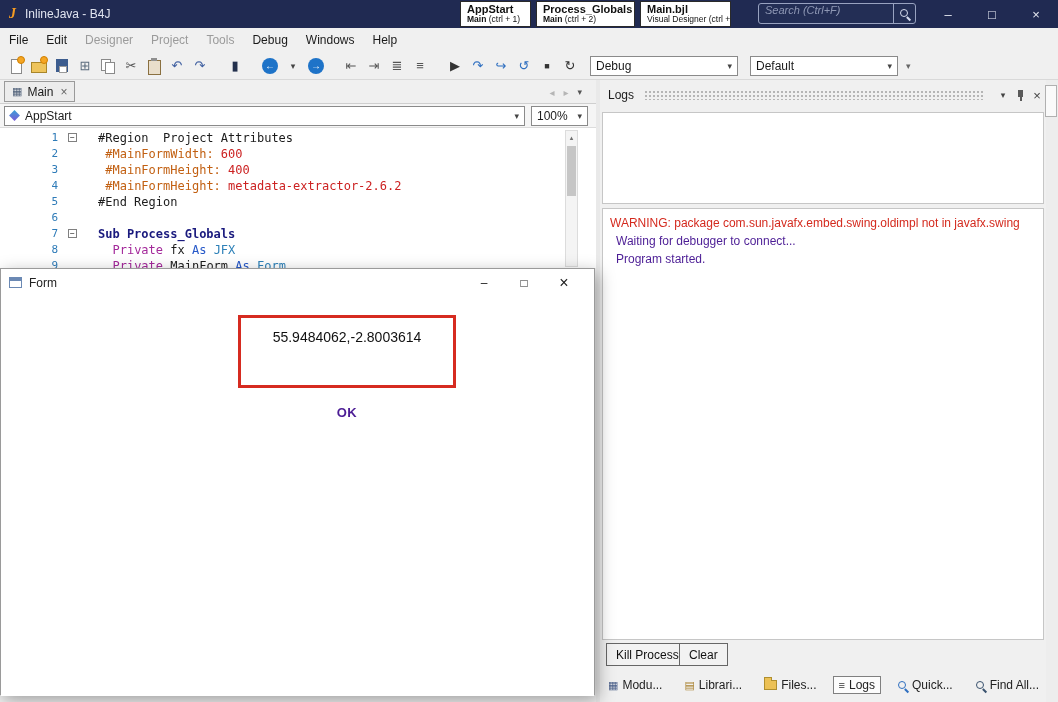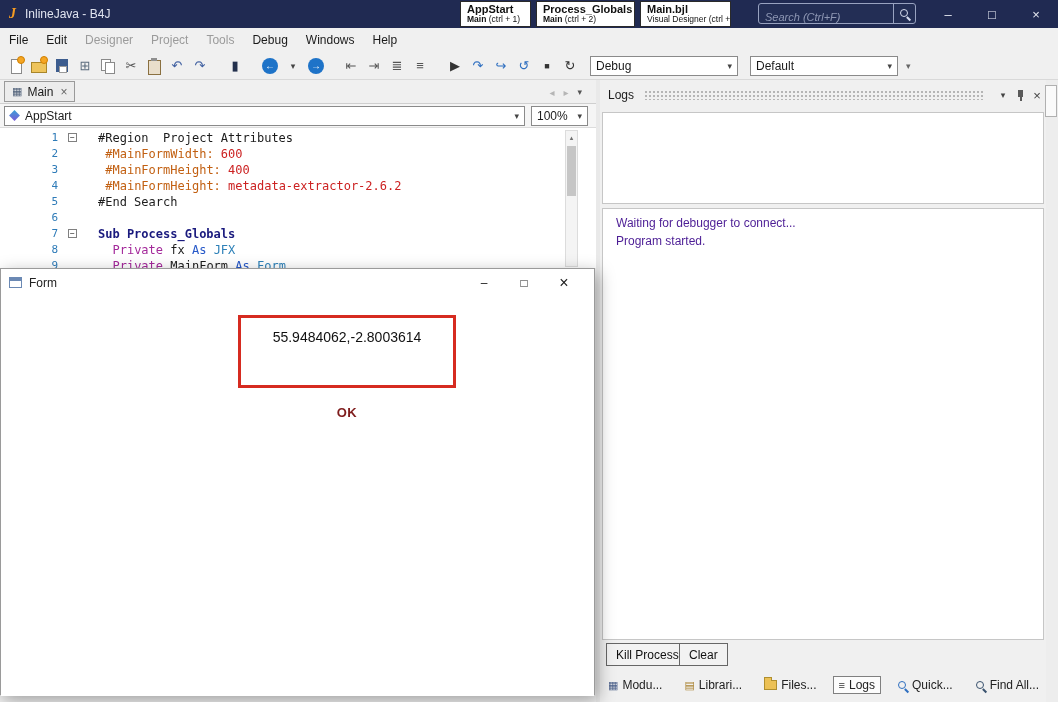--- a/index.html
+++ b/index.html
@@ -8,21 +8,21 @@
 
   
   .titlebar { position:absolute; left:0; top:0; width:1058px; height:28px; background:#202a52; display:flex; align-items:center; }
   .app-icon { margin-left:9px; color:#f59b22; font-weight:bold; font-style:italic; font-size:14px; font-family:"Liberation Serif", serif; }
   .app-title { margin-left:9px; color:#dfe3ef; font-size:12px; }
   .mtabs { position:absolute; left:460px; top:1px; height:26px; display:flex; }
   .mtab { background:#fff; border:1px solid #2a2a2a; color:#111; padding:1px 6px; margin-right:5px; display:flex; flex-direction:column; justify-content:center; line-height:1.1; overflow:hidden; }
   .mtab .t1 { font-size:11px; font-weight:bold; white-space:nowrap; }
   .mtab .t2 { font-size:8.5px; white-space:nowrap; }
   .mtab:nth-child(1){ width:71px; } .mtab:nth-child(2){ width:99px; } .mtab:nth-child(3){ width:91px; }
-  .searchbox { position:absolute; left:758px; top:3px; width:158px; height:21px; border:1px solid #98a2c0; border-radius:3px; display:flex; align-items:flex-end; background:#232e55; }
+  .searchbox { position:absolute; left:758px; top:3px; width:158px; height:21px; border:1px solid #98a2c0; border-radius:3px; display:flex; align-items:flex-start; background:#232e55; }
   .search-input { flex:1; min-width:0; background:transparent; border:none; outline:none; padding:0 6px; font-family:"Liberation Sans",sans-serif; font-size:11px; font-style:italic; color:#cfd4e6; }
   .search-input::placeholder { color:#8e97b4; font-style:italic; }
   .search-ic-wrap { width:22px; height:100%; border-left:1px solid #98a2c0; display:flex; align-items:center; justify-content:center; }
   .mag { position:relative; width:12px; height:12px; display:inline-block; }
   .mag::before { content:""; position:absolute; left:1px; top:1px; width:6px; height:6px; border:1.5px solid currentColor; border-radius:50%; }
   .mag::after { content:""; position:absolute; left:8px; top:8px; width:5px; height:1.5px; background:currentColor; transform:rotate(45deg); transform-origin:left center; }
   .mag-light { color:#d6dcee; } .mag-blue { color:#2f6fc0; } .mag-dark { color:#39526e; }
   .win-controls { position:absolute; right:0; top:0; height:28px; display:flex; }
   .win-btn { width:44px; height:28px; display:flex; align-items:center; justify-content:center; font-size:13px; color:#e6e9f2; }
 
@@ -118,21 +118,21 @@
   .form-window { position:absolute; left:0; top:268px; width:595px; height:427px; background:#fff; border:1px solid #9a9a9a; box-shadow:3px 5px 16px rgba(0,0,0,.35); z-index:50; }
   .form-titlebar { height:27px; display:flex; align-items:center; background:#fff; }
   .fwin-ic { width:13px; height:11px; border:1px solid #6b89b4; position:relative; margin-left:8px; display:inline-block; }
   .fwin-ic::before { content:""; position:absolute; left:0; top:0; right:0; height:3px; background:#6b89b4; }
   .form-title { font-size:12px; color:#222; margin-left:7px; }
   .f-controls { position:absolute; right:10px; top:0; height:27px; display:flex; }
   .f-btn { width:40px; height:27px; display:flex; align-items:center; justify-content:center; color:#222; font-size:12px; }
   .f-close { font-size:16px; }
   .form-body { position:relative; width:100%; height:400px; background:#fff; }
   .coords-box { position:absolute; left:237px; top:19px; width:218px; height:73px; border:3px solid #d62b20; display:flex; justify-content:center; padding-top:11px; font-size:14px; color:#111; }
-  .ok-label { position:absolute; left:237px; top:109px; width:218px; text-align:center; color:#7f1d1d; font-weight:bold; font-size:13px; letter-spacing:.5px; }
+  .ok-label { position:absolute; left:237px; top:109px; width:218px; text-align:center; color:#4c1d95; font-weight:bold; font-size:13px; letter-spacing:.5px; }
 </style>
 </head>
 <body>
 
 <div id="root">
 
   <div class="titlebar">
     <span class="app-icon">J</span>
     <span class="app-title">InlineJava - B4J</span>
     <div class="mtabs">
@@ -237,21 +237,21 @@
       <span>100%</span>
       <span class="caret">▾</span>
     </div>
   </div>
 
   <div class="code-area">
       <div class="code-line"><span class="ln">1</span><span class="fold"><span class="fold-box">−</span></span><span class="code-text"><span class="tok-plain">#Region  Project Attributes</span></span></div>
       <div class="code-line"><span class="ln">2</span><span class="fold"></span><span class="code-text"><span class="tok-plain"> </span><span class="tok-attr">#MainFormWidth:</span><span class="tok-plain"> </span><span class="tok-value">600</span></span></div>
       <div class="code-line"><span class="ln">3</span><span class="fold"></span><span class="code-text"><span class="tok-plain"> </span><span class="tok-attr">#MainFormHeight:</span><span class="tok-plain"> </span><span class="tok-value">400</span></span></div>
       <div class="code-line"><span class="ln">4</span><span class="fold"></span><span class="code-text"><span class="tok-plain"> </span><span class="tok-attr">#MainFormHeight:</span><span class="tok-plain"> </span><span class="tok-value">metadata-extractor-2.6.2</span></span></div>
-      <div class="code-line"><span class="ln">5</span><span class="fold"></span><span class="code-text"><span class="tok-plain">#End Search</span></span></div>
+      <div class="code-line"><span class="ln">5</span><span class="fold"></span><span class="code-text"><span class="tok-plain">#End Region</span></span></div>
       <div class="code-line"><span class="ln">6</span><span class="fold"></span><span class="code-text"></span></div>
       <div class="code-line"><span class="ln">7</span><span class="fold"><span class="fold-box">−</span></span><span class="code-text"><span class="tok-sub">Sub Process_Globals</span></span></div>
       <div class="code-line"><span class="ln">8</span><span class="fold"></span><span class="code-text"><span class="tok-plain">  </span><span class="tok-kw">Private</span><span class="tok-plain"> fx </span><span class="tok-kw2">As</span><span class="tok-plain"> </span><span class="tok-type">JFX</span></span></div>
       <div class="code-line"><span class="ln">9</span><span class="fold"></span><span class="code-text"><span class="tok-plain">  </span><span class="tok-kw">Private</span><span class="tok-plain"> MainForm </span><span class="tok-kw2">As</span><span class="tok-plain"> </span><span class="tok-type">Form</span></span></div>
     </div>
 
   <div class="code-scrollbar">
     <span class="sb-up">▴</span>
     <span class="sb-thumb"></span>
   </div>
@@ -263,20 +263,21 @@
     <span class="drag-dots"></span>
     <span class="hdr-ic">▾</span>
     <span class="hdr-ic">
         <span class="pin"></span>
       </span>
     <span class="hdr-ic logs-close">×</span>
   </div>
 
   <div class="filter-box"></div>
   <div class="log-box">
+      <div class="log-line warning">WARNING: package com.sun.javafx.embed.swing.oldimpl not in javafx.swing</div>
       <div class="log-line normal">Waiting for debugger to connect...</div>
       <div class="log-line normal">Program started.</div>
     </div>
 
   <button class="kill-btn">Kill Process</button>
   <button class="clear-btn">Clear</button>
 
   <div class="bottom-tabs">
       <div class="btab">
         <span class="glyph-ic" style="color: rgb(74, 95, 138);">▦</span>

